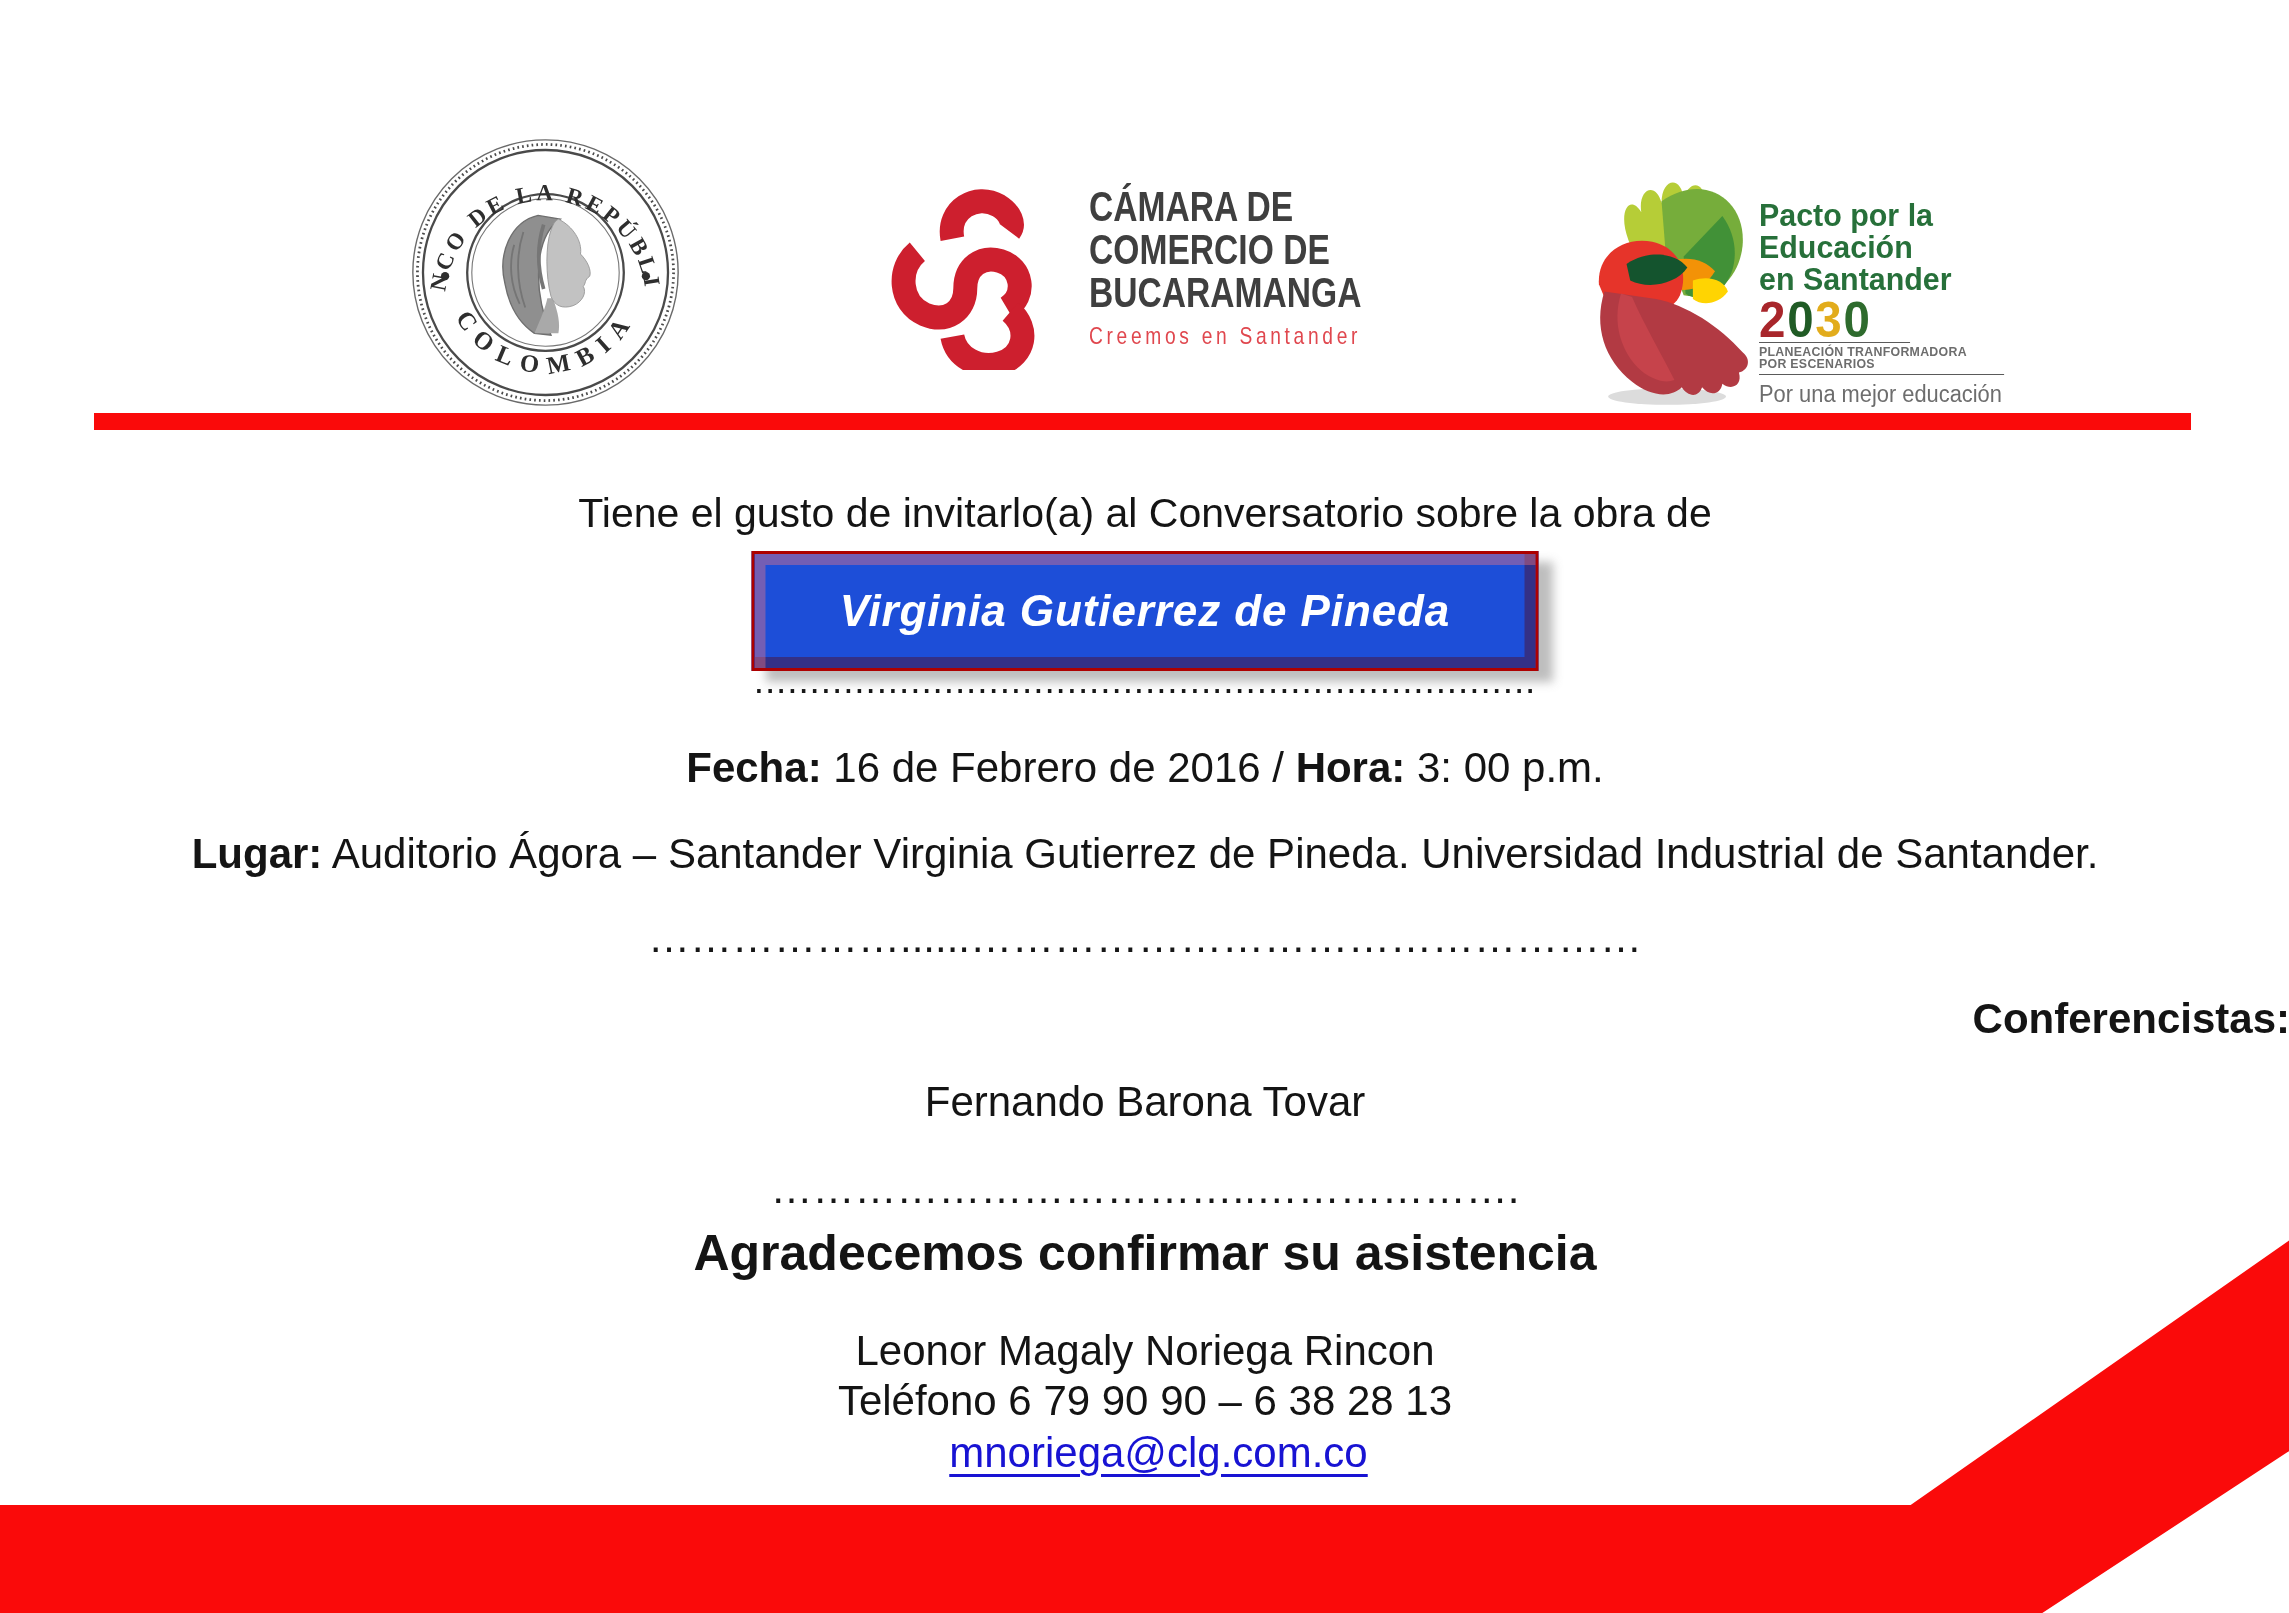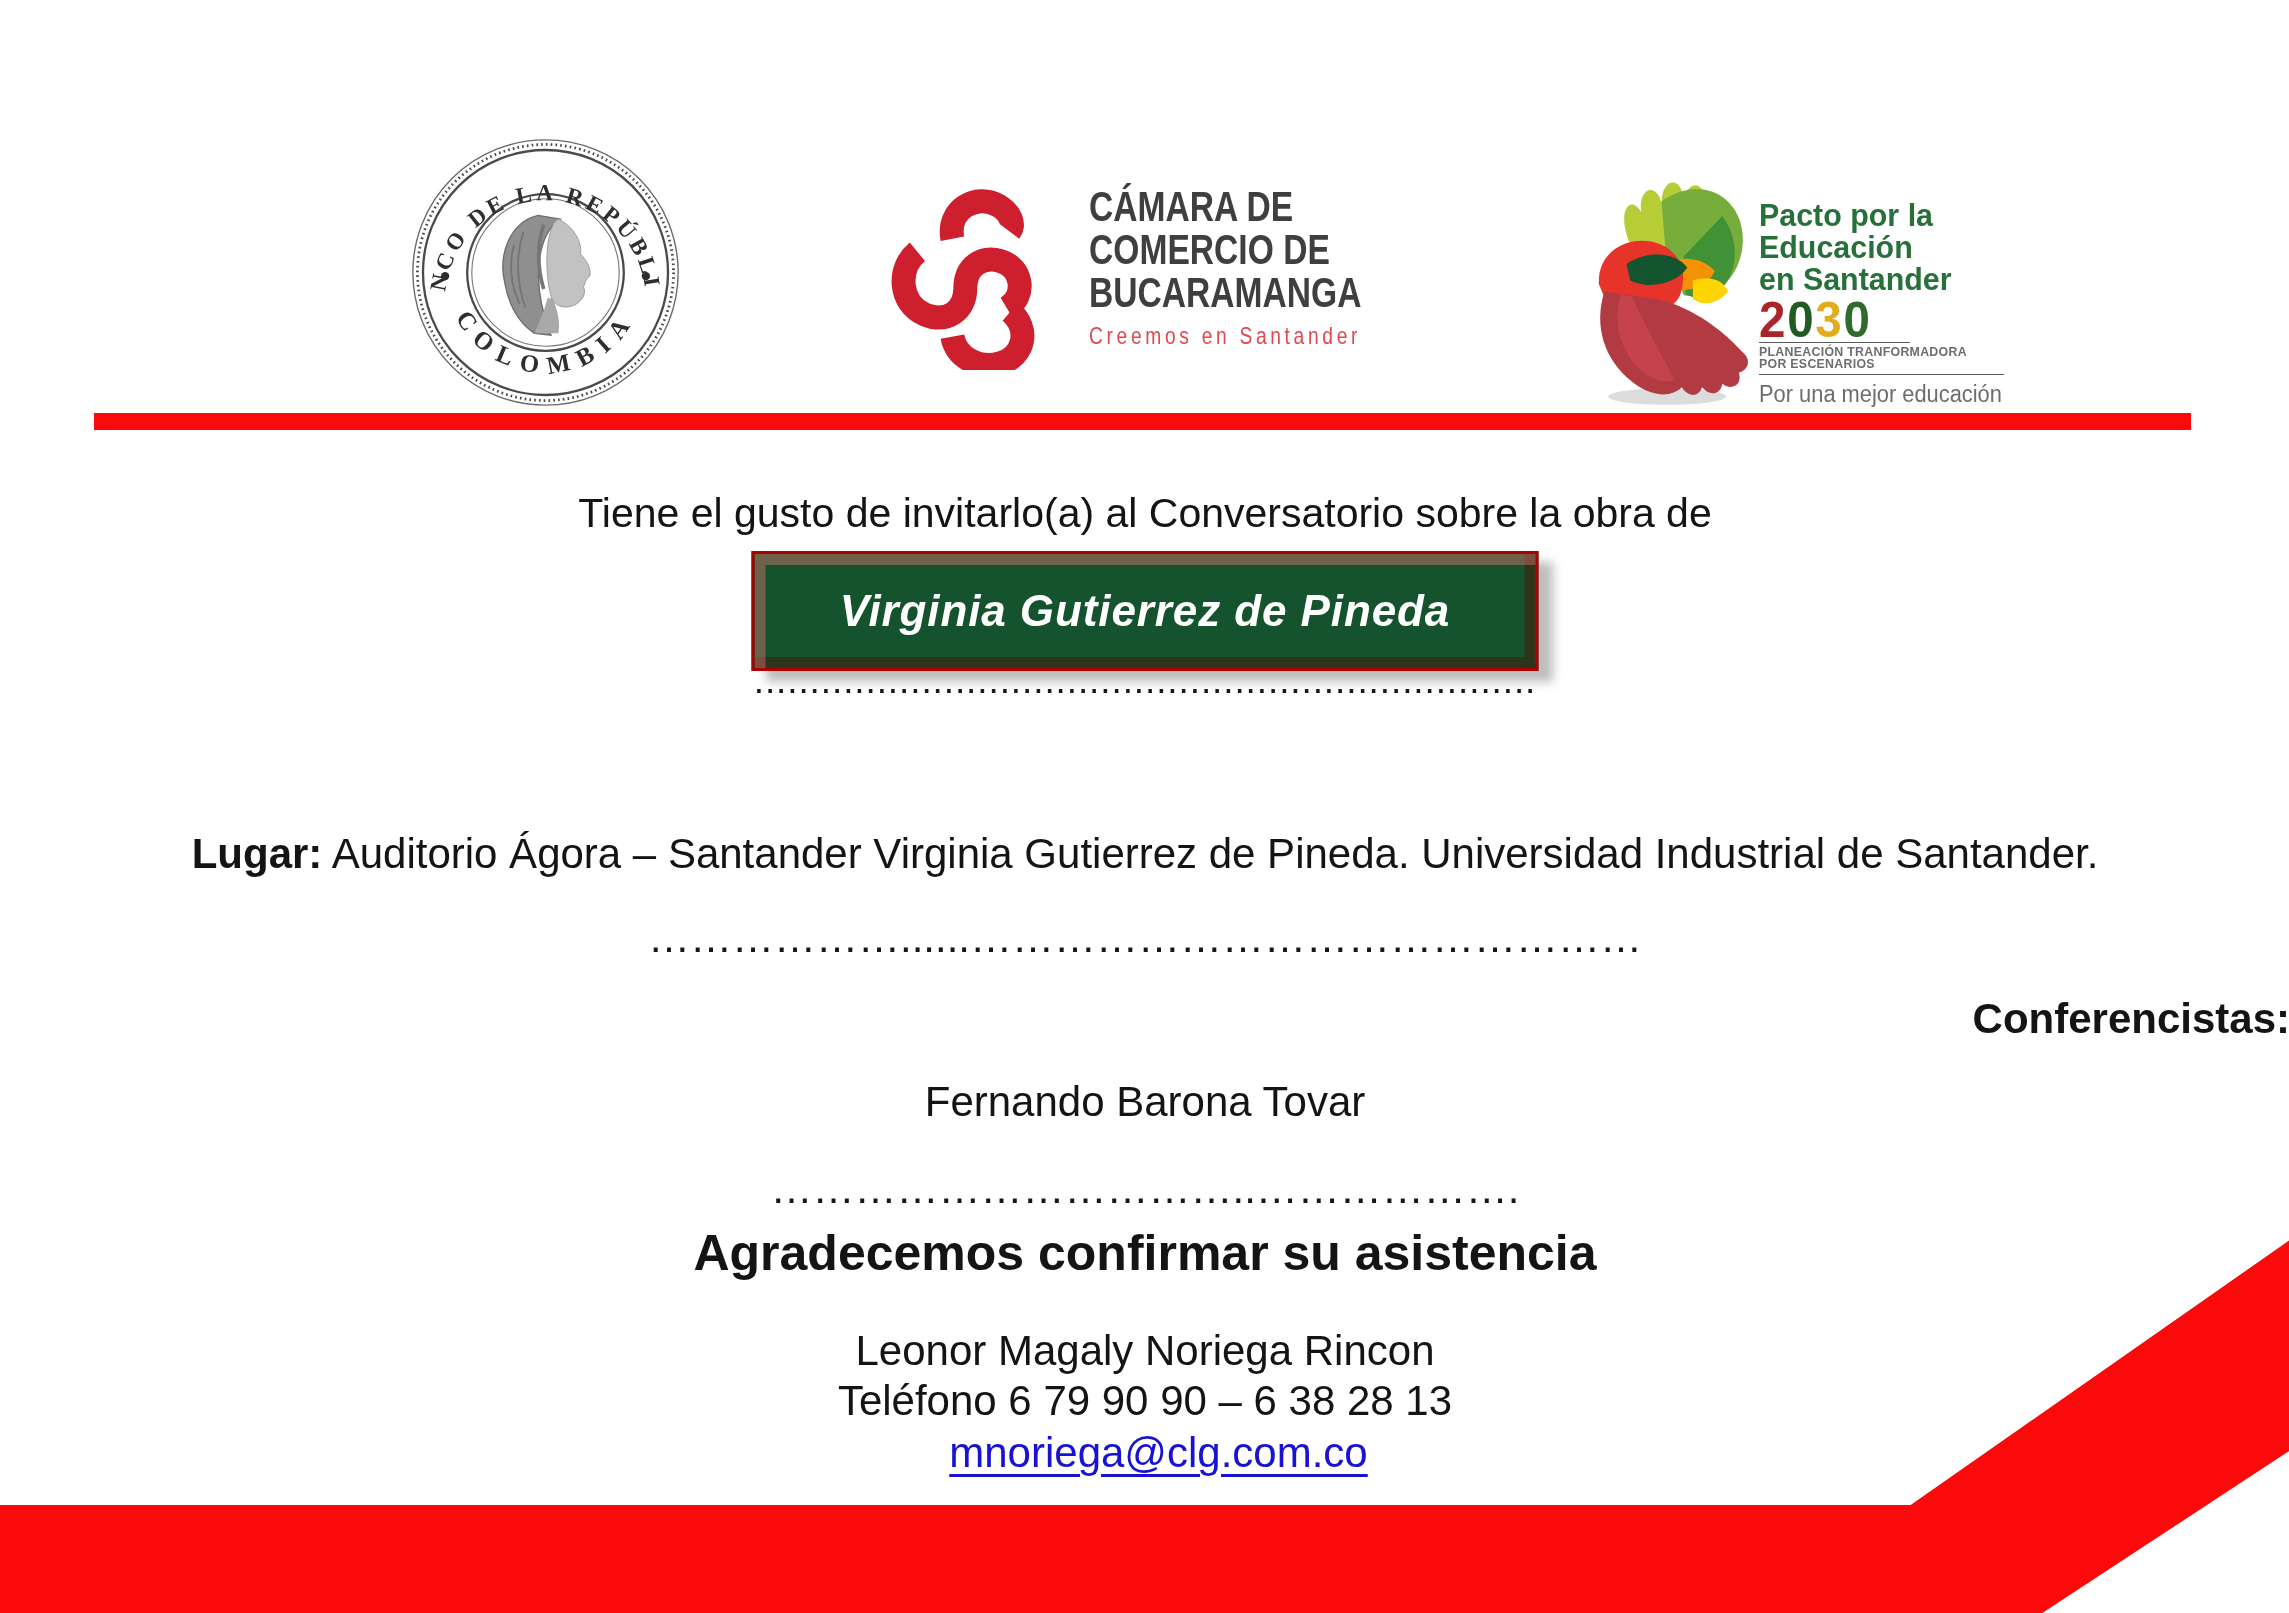--- a/index.html
+++ b/index.html
@@ -18,21 +18,21 @@
   .rule{border-top:1.8px solid #5a5a5a;height:0;}
   .pacto-sub{font-size:13px;line-height:12px;font-weight:700;color:#6d6d6d;margin-top:3.7px;letter-spacing:0.3px;}
   .pacto-tag{font-size:23px;color:#6d6d6d;margin-top:5.5px;}
 
   
   .topbar{position:absolute;left:94px;top:413px;width:2097px;height:16.6px;background:#fa0a0a;}
 
   
   .intro{top:490px;font-size:41px;}
   .vbtn{position:absolute;left:50%;top:551px;transform:translateX(-50%);
-        width:781px;height:114px;background:#14532d;border:3.7px solid #ad0000;
+        width:781px;height:114px;background:#1d4ed8;border:3.7px solid #ad0000;
         box-shadow: inset 11px 11px 0 rgba(255,120,120,0.38),
                     inset -11px -11px 0 rgba(90,0,0,0.38),
                     14.8px 11px 9.2px rgba(110,110,110,0.45);
         display:flex;align-items:center;justify-content:center;}
   .vbtn span{color:#ffffff;font-size:44px;font-weight:700;font-style:italic;letter-spacing:0.9px;}
   .d1{top:660px;font-size:37px;letter-spacing:0.9px;color:#161616;}
   .d2{top:914px;font-size:42px;color:#161616;}
   .d3{top:1165px;font-size:42px;color:#161616;}
   .fecha{top:744px;font-size:42px;}
   .lugar{top:830px;font-size:42px;}
@@ -122,20 +122,21 @@
   <div class="topbar" style="background: rgb(250, 10, 10);"></div>
 
   <div class="cline intro">Tiene el gusto de invitarlo(a) al Conversatorio sobre la obra de</div>
 
   <div class="vbtn">
     <span>Virginia Gutierrez de Pineda</span>
   </div>
 
   <div class="cline d1">......................................................................</div>
 
+  <div class="cline fecha"><b class="inl">Fecha:</b><span> 16 de Febrero de 2016 / </span><b class="inl">Hora:</b><span> 3: 00 p.m.</span></div>
 
   <div class="cline lugar"><b class="inl">Lugar:</b><span> Auditorio Ágora – Santander Virginia Gutierrez de Pineda. Universidad Industrial de Santander.</span></div>
 
   <div class="cline d2">………………......…………………………………………</div>
 
   <div class="cline confer">Conferencistas:</div>
   <div class="cline sp1">Fernando Barona Tovar</div>
 
   <div class="cline d3">……………………………..……………….</div>
 

